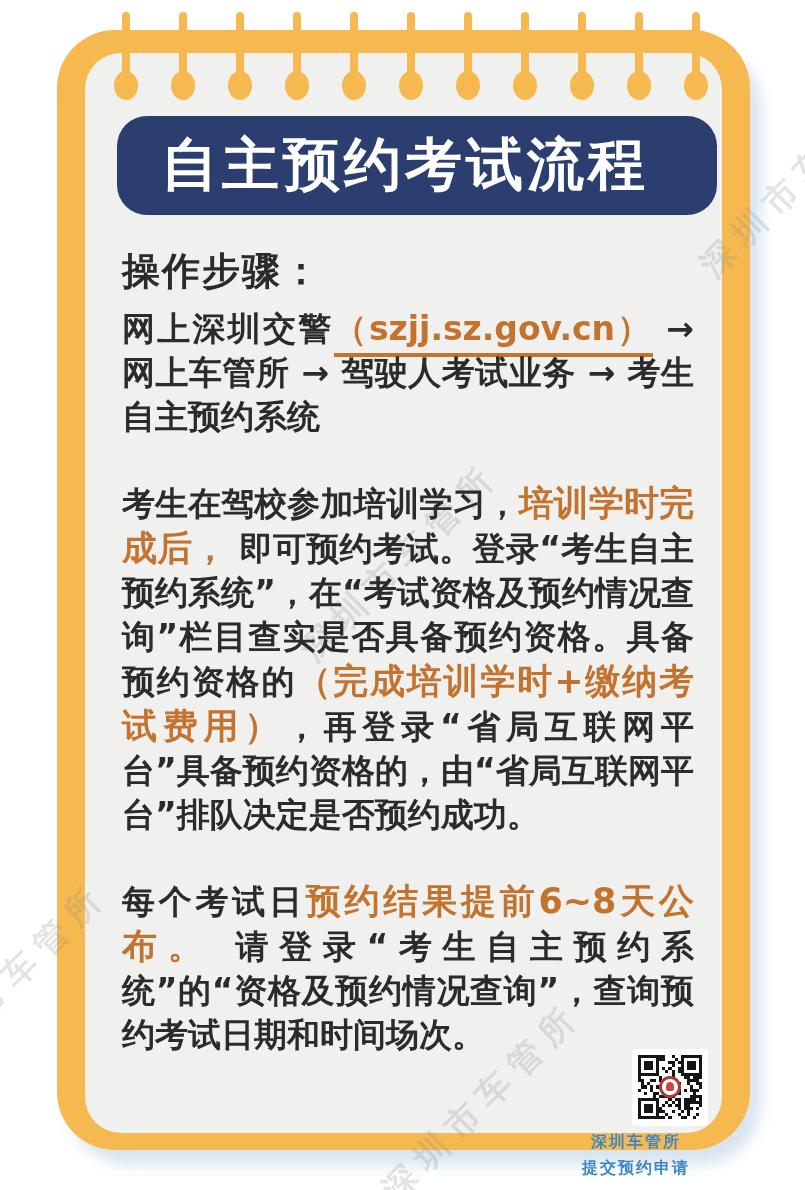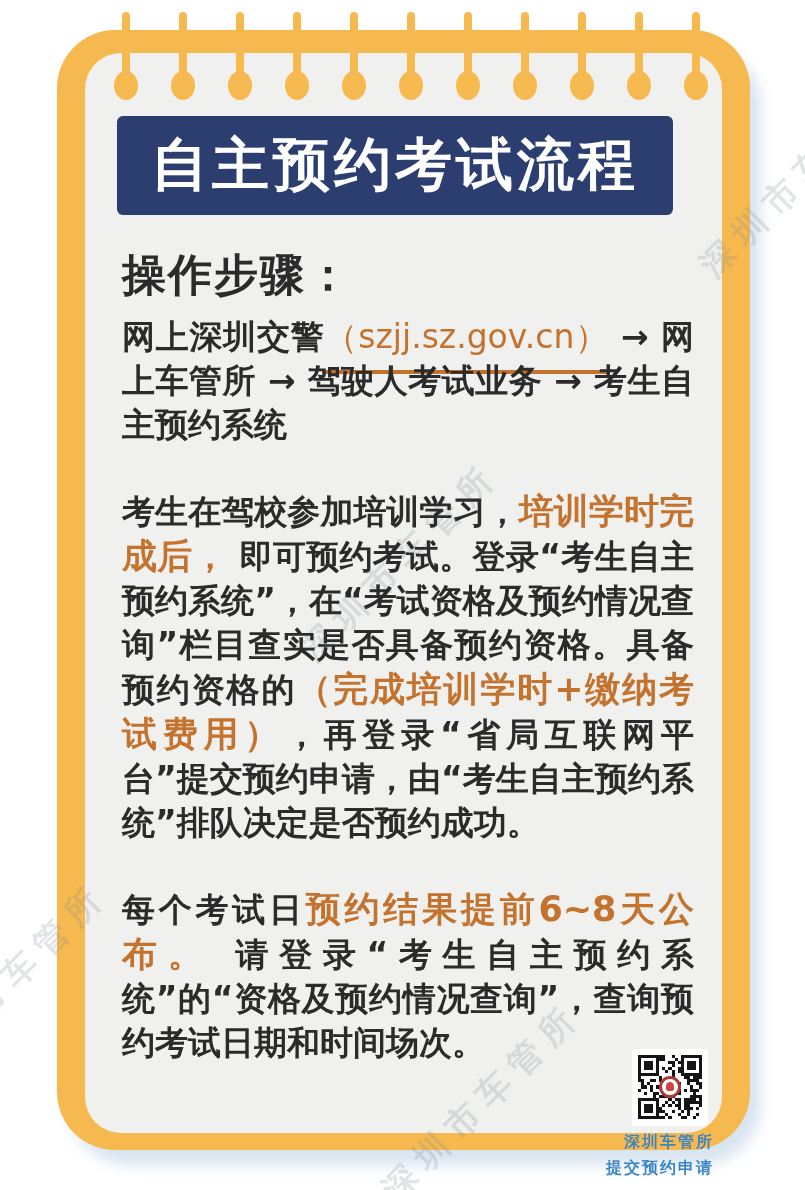--- a/index.html
+++ b/index.html
@@ -37,56 +37,56 @@
     position:absolute;left:-12px;top:71px;width:24px;height:29px;
     border-radius:50%;background:var(--cover-yellow);
   }
   .wm{
     position:absolute;white-space:nowrap;font-size:34px;font-weight:700;
     letter-spacing:10px;color:rgba(122,136,150,0.22);
     transform:translate(-50%,-50%) rotate(-45deg);pointer-events:none;
   }
   .banner{
     position:absolute;left:117px;top:116px;width:556px;height:99px;
-    border-radius:6px;background:var(--banner-navy);
-    display:flex;align-items:center;justify-content:center;
+    border-radius:30px;background:var(--banner-navy);
+    display:flex;align-items:center;justify-content:flex-start;padding-left:44px;
   }
   .banner .title{
     color:#ffffff;font-size:57px;font-weight:900;letter-spacing:4px;
   }
   .content{
     position:absolute;left:122px;top:246px;width:572px;color:var(--text-dark);
   }
-  .heading{font-size:44px;font-weight:900;margin:0 0 10px 0;letter-spacing:2px;}
+  .heading{font-size:38px;font-weight:900;margin:0 0 10px 0;letter-spacing:2px;}
   .para{
     margin:0 0 42px 0;font-size:33px;line-height:44px;font-weight:700;
     text-align:justify;overflow-wrap:anywhere;
   }
   .para:last-child{margin-bottom:0;}
   .hl{color:var(--accent-orange);font-size:35px;font-weight:900;}
   .link{
-    color:var(--accent-orange);font-weight:400;text-decoration:none;
-    border-bottom:4px solid var(--accent-orange);padding-bottom:14px;
+    color:var(--accent-orange);font-weight:700;text-decoration:none;
+    border-bottom:4px solid var(--accent-orange);padding-bottom:5px;
   }
   .qr{
     position:absolute;left:632px;top:1049px;width:76px;height:77px;
     background:#ffffff;border-radius:4px;cursor:pointer;
   }
   .qr svg{position:absolute;left:6px;top:6px;}
   .qr-logo{
     position:absolute;left:27px;top:27px;width:22px;height:22px;
     box-sizing:border-box;background:#ffffff;border:3px solid #A93A35;
     border-radius:50%;
   }
   .qr-logo .fig{
     position:absolute;left:4px;top:3px;width:8px;height:9px;
     background:#C44; border-radius:50% 50% 30% 30%;
   }
   .wechat{
-    position:absolute;left:584px;top:1129px;width:130px;text-align:right;
+    position:absolute;left:571px;top:1129px;width:130px;text-align:center;
     color:var(--wechat-blue);font-size:16px;font-weight:800;line-height:26px;
     letter-spacing:2px;
   }
 </style>
 </head>
 <body>
 
 <div class="page">
 
   <div class="cover-shadow"></div>
@@ -145,21 +145,21 @@
   <div class="wm" style="left:8px;top:982px">深圳市车管所</div>
   <div class="wm" style="left:482px;top:1102px">深圳市车管所</div>
 
   <div class="banner">
     <span class="title">自主预约考试流程</span>
   </div>
 
   <div class="content">
     <div class="heading">操作步骤：</div>
     <p class="para"><span>网上深圳交警</span><span class="link">（szjj.sz.gov.cn）</span><span> → 网上车管所 → 驾驶人考试业务 → 考生自主预约系统</span></p>
-    <p class="para"><span>考生在驾校参加培训学习，</span><span class="hl">培训学时完成后，</span><span> 即可预约考试。登录“考生自主预约系统”，在“考试资格及预约情况查询”栏目查实是否具备预约资格。具备预约资格的</span><span class="hl">（完成培训学时+缴纳考试费用）</span><span>，再登录“省局互联网平台”提交预约申请，由“考生自主预约系统”排队决定是否预约成功。</span></p>
+    <p class="para"><span>考生在驾校参加培训学习，</span><span class="hl">培训学时完成后，</span><span> 即可预约考试。登录“考生自主预约系统”，在“考试资格及预约情况查询”栏目查实是否具备预约资格。具备预约资格的</span><span class="hl">（完成培训学时+缴纳考试费用）</span><span>，再登录“省局互联网平台”具备预约资格的，由“省局互联网平台”排队决定是否预约成功。</span></p>
     <p class="para"><span>每个考试日</span><span class="hl">预约结果提前6~8天公布。</span><span> 请登录“考生自主预约系统”的“资格及预约情况查询”，查询预约考试日期和时间场次。</span></p>
   </div>
 
   <div class="qr">
     <svg id="qr-svg" width="64" height="64" viewBox="0 0 21 21" shape-rendering="crispEdges">
         <g fill="#151515">
           <rect x="0" y="0" width="1" height="1"></rect>
           <rect x="1" y="0" width="1" height="1"></rect>
           <rect x="2" y="0" width="1" height="1"></rect>
           <rect x="3" y="0" width="1" height="1"></rect>

